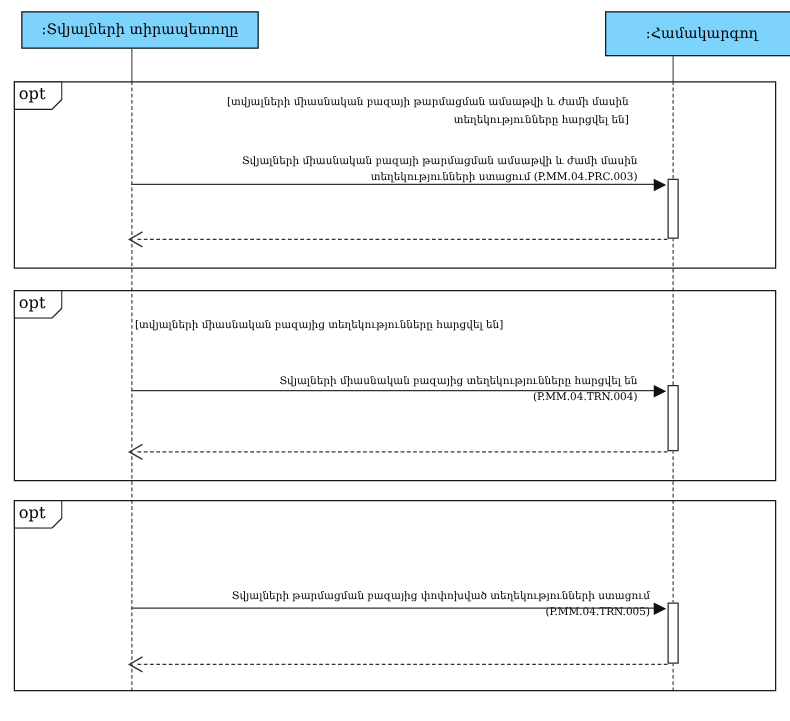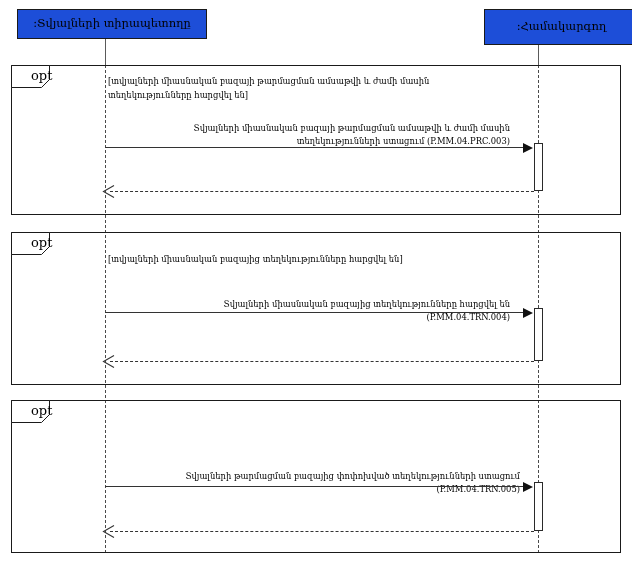--- a/index.html
+++ b/index.html
@@ -16,21 +16,21 @@
     width: 632px;
     height: 577px;
     background: #ffffff;
     overflow: hidden;
   }
 
   
   .actor-box {
     position: absolute;
     border: 1px solid #1a1a1a;
-    background: #1d4ed8;
+    background: #7dd3fc;
     display: flex;
     align-items: center;
     justify-content: center;
     text-align: center;
     font-size: 11.5px;
     line-height: 1.2;
     box-sizing: border-box;
     z-index: 6;
   }
   .lifeline {
@@ -71,21 +71,20 @@
   }
   .frag-tab-label {
     position: absolute;
     left: 4px;
     top: 2px;
     font-size: 13px;
     line-height: 17px;
     font-family: "DejaVu Serif", "Liberation Serif", serif;
     z-index: 6;
     white-space: nowrap;
-    margin-left: 16px;
   }
 
   
   .guard {
     position: absolute;
     font-size: 8.4px;
     line-height: 14px;
     z-index: 4;
     white-space: pre-wrap;
     letter-spacing: 0px;
@@ -160,21 +159,21 @@
   <div class="fragment" style="left:11px; top:65px; width:610px; height:150px;">
   </div>
 
   <div class="frag-tab" style="left:11px; top:65px;">
     <svg width="39" height="23" viewBox="0 0 39 23">
       <path d="M0.5,0.5 L38.5,0.5 L38.5,14.5 L30.5,22.5 L0.5,22.5 Z" fill="#ffffff" stroke="#1a1a1a" stroke-width="1"></path>
     </svg>
     <span class="frag-tab-label">opt</span>
   </div>
 
-  <div class="guard" style="left:108px; top:74px; width:395px;">[տվյալների միասնական բազայի թարմացման ամսաթվի և ժամի մասին տեղեկությունները հարցվել են]</div>
+  <div class="guard" style="left:108px; top:74px; width:395px;text-align:right;">[տվյալների միասնական բազայի թարմացման ամսաթվի և ժամի մասին տեղեկությունները հարցվել են]</div>
 
   <div class="msg-label" style="left:140px; top:122px; width:370px;">Տվյալների միասնական բազայի թարմացման ամսաթվի և ժամի մասին
 տեղեկությունների ստացում (P.MM.04.PRC.003)</div>
 
   <div class="activation" style="left:534px; top:143px; height:48px;"></div>
 
   <div class="msg-line" style="left:105px; top:147px; width:424px;"></div>
   <div class="arrow-filled" style="left:523px; top:143px;"></div>
 
   <div class="msg-line-dashed" style="left:110px; top:191px; width:424px;"></div>

